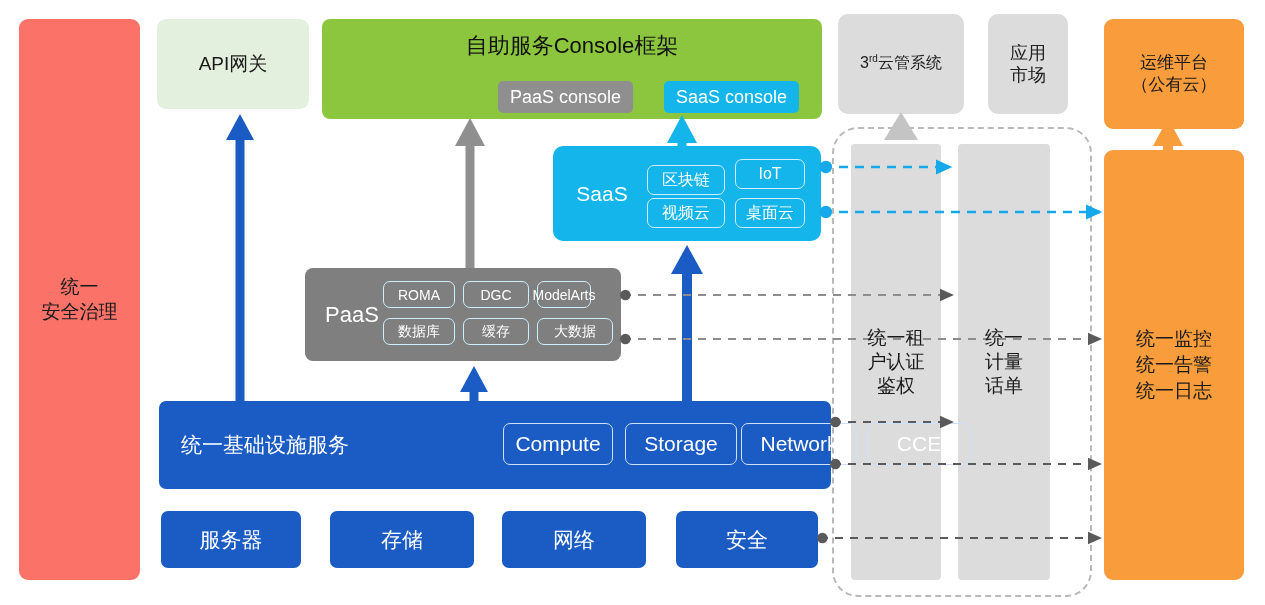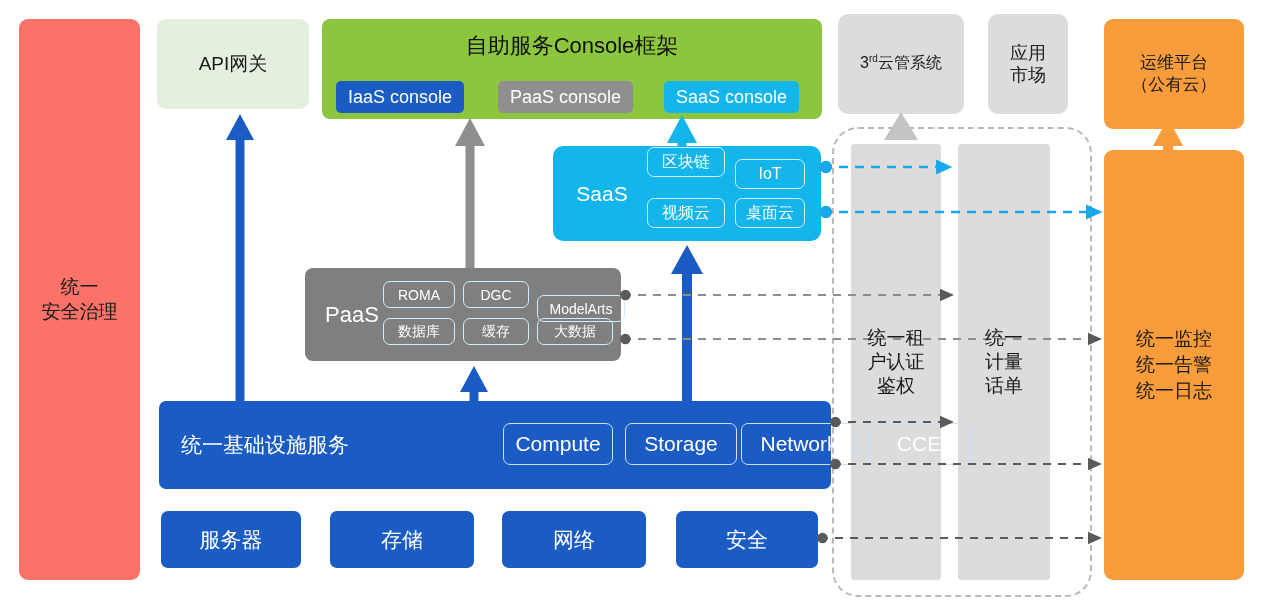--- a/index.html
+++ b/index.html
@@ -72,39 +72,39 @@
     position:absolute;left:14px;top:0;height:95px;width:70px;
     display:flex;align-items:center;justify-content:center;
     color:#ffffff;font-size:21px;
   }
   .sub-chip{
     position:absolute;border:1.6px solid #cfeefb;border-radius:7px;
     display:flex;align-items:center;justify-content:center;
     color:#ffffff;font-size:16px;box-sizing:border-box;
   }
   .saas-block .sub-chip{height:30px;}
-  .sc-a{left:94px;top:1px;width:78px;}
+  .sc-a{left:94px;top:19px;width:78px;}
   .sc-b{left:182px;top:13px;width:70px;}
   .sc-c{left:94px;top:52px;width:78px;}
   .sc-d{left:182px;top:52px;width:70px;text-align:center;}
 
   
   .paas-block{
     left:305px;top:268px;width:316px;height:93px;
     background:#7f7f7f;border-radius:8px;display:block;
   }
   .paas-label{
     position:absolute;left:8px;top:0;height:93px;width:78px;
     display:flex;align-items:center;justify-content:center;
     color:#ffffff;font-size:22px;
   }
   .paas-block .sub-chip{height:27px;font-size:14px;}
   .pc-0{left:78px;top:13px;width:72px;}
   .pc-1{left:158px;top:13px;width:66px;}
-  .pc-2{left:232px;top:13px;width:88px;margin-top:14px;}
+  .pc-2{left:232px;top:13px;width:54px;}
   .pc-3{left:78px;top:50px;width:72px;}
   .pc-4{left:158px;top:50px;width:66px;}
   .pc-5{left:232px;top:50px;width:76px;}
 
   
   .infra-bar{
     left:159px;top:401px;width:672px;height:88px;
     background:#1b5cc4;border-radius:7px;display:block;
   }
   .infra-title{
@@ -161,23 +161,20 @@
     </div>
   </div>
 
   <div class="box api-gw">
     <span>API网关</span>
   </div>
 
   <div class="box console-frame">
     <div class="cf-title">自助服务Console框架</div>
     <div class="chip-row">
-      <div class="chip iaas">
-        <span>IaaS console</span>
-      </div>
       <div class="chip paas">
         <span>PaaS console</span>
       </div>
       <div class="chip saas">
         <span>SaaS console</span>
       </div>
     </div>
   </div>
 
   <div class="box mgmt3rd">

